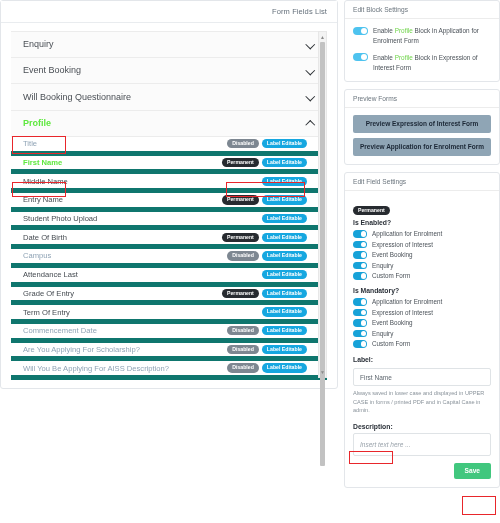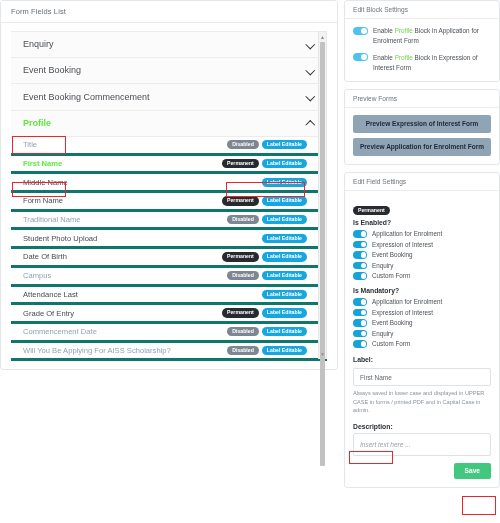--- a/index.html
+++ b/index.html
@@ -30,20 +30,21 @@
     border: 1px solid #e3e6ea;
     border-radius: 3px;
   }
   .card-head {
     padding: 6px 10px 6px 10px;
     font-size: 7.5px;
     color: #65707b;
     border-bottom: 1px solid #e9ecef;
     background: #ffffff;
     letter-spacing: .1px;
+    text-align: right;
   }
   .card-body { padding: 8px 10px 8px 10px; position: relative; }
 
   
   .accordion { border: 0; }
   .acc-item {
     border-bottom: 1px solid #ececec;
     height: 26.5px;
     display: flex;
     align-items: center;
@@ -75,21 +76,21 @@
     border-bottom: 1.5px solid #2b2f33;
     transform: rotate(45deg);
   }
   .chev.up::before {
     transform: rotate(-135deg);
     top: 3.5px;
   }
 
   
   .field-row {
-    border-bottom: 3px solid #0f766e;
+    border-bottom: 5px solid #0f766e;
     height: 18.7px;
     display: flex;
     align-items: center;
     justify-content: flex-end;
     padding: 0 20px 0 12px;
     background: #ffffff;
     position: relative;
   }
   .field-name {
     font-size: 7.6px;
@@ -288,21 +289,21 @@
         <div class="accordion" id="accordion-list">
             <div class="acc-item first">
               <span class="acc-label">Enquiry</span>
               <span class="chev"></span>
             </div>
             <div class="acc-item">
               <span class="acc-label">Event Booking</span>
               <span class="chev"></span>
             </div>
             <div class="acc-item">
-              <span class="acc-label">Event Booking Commencement</span>
+              <span class="acc-label">Will Booking Questionnaire</span>
               <span class="chev"></span>
             </div>
             <div class="acc-item">
               <span class="acc-label active">Profile</span>
               <span class="chev up"></span>
             </div>
           </div>
         <div id="field-list">
             <div class="field-row">
               <span class="field-name disabled">Title</span>
@@ -318,75 +319,81 @@
                 <span class="badge editable">Label Editable</span>
               </span>
             </div>
             <div class="field-row">
               <span class="field-name">Middle Name</span>
               <span class="badges">
                 <span class="badge editable">Label Editable</span>
               </span>
             </div>
             <div class="field-row">
-              <span class="field-name">Form Name</span>
+              <span class="field-name">Entry Name</span>
               <span class="badges">
                 <span class="badge permanent">Permanent</span>
                 <span class="badge editable">Label Editable</span>
               </span>
             </div>
             <div class="field-row">
-              <span class="field-name disabled">Traditional Name</span>
+              <span class="field-name">Student Photo Upload</span>
+              <span class="badges">
+                <span class="badge editable">Label Editable</span>
+              </span>
+            </div>
+            <div class="field-row">
+              <span class="field-name">Date Of Birth</span>
+              <span class="badges">
+                <span class="badge permanent">Permanent</span>
+                <span class="badge editable">Label Editable</span>
+              </span>
+            </div>
+            <div class="field-row">
+              <span class="field-name disabled">Campus</span>
               <span class="badges">
                 <span class="badge disabled">Disabled</span>
                 <span class="badge editable">Label Editable</span>
               </span>
             </div>
             <div class="field-row">
-              <span class="field-name">Student Photo Upload</span>
-              <span class="badges">
-                <span class="badge editable">Label Editable</span>
-              </span>
-            </div>
-            <div class="field-row">
-              <span class="field-name">Date Of Birth</span>
+              <span class="field-name">Attendance Last</span>
+              <span class="badges">
+                <span class="badge editable">Label Editable</span>
+              </span>
+            </div>
+            <div class="field-row">
+              <span class="field-name">Grade Of Entry</span>
               <span class="badges">
                 <span class="badge permanent">Permanent</span>
                 <span class="badge editable">Label Editable</span>
               </span>
             </div>
             <div class="field-row">
-              <span class="field-name disabled">Campus</span>
+              <span class="field-name">Term Of Entry</span>
+              <span class="badges">
+                <span class="badge editable">Label Editable</span>
+              </span>
+            </div>
+            <div class="field-row">
+              <span class="field-name disabled">Commencement Date</span>
               <span class="badges">
                 <span class="badge disabled">Disabled</span>
                 <span class="badge editable">Label Editable</span>
               </span>
             </div>
             <div class="field-row">
-              <span class="field-name">Attendance Last</span>
-              <span class="badges">
-                <span class="badge editable">Label Editable</span>
-              </span>
-            </div>
-            <div class="field-row">
-              <span class="field-name">Grade Of Entry</span>
-              <span class="badges">
-                <span class="badge permanent">Permanent</span>
-                <span class="badge editable">Label Editable</span>
-              </span>
-            </div>
-            <div class="field-row">
-              <span class="field-name disabled">Commencement Date</span>
+              <span class="field-name disabled">Are You Applying For Scholarship?</span>
               <span class="badges">
                 <span class="badge disabled">Disabled</span>
                 <span class="badge editable">Label Editable</span>
               </span>
             </div>
             <div class="field-row">
-              <span class="field-name disabled">Will You Be Applying For AISS Scholarship?</span>
+              <span class="field-name disabled">Will You Be Applying For AISS Description?</span>
               <span class="badges">
                 <span class="badge disabled">Disabled</span>
                 <span class="badge editable">Label Editable</span>
               </span>
             </div>
           </div>
 
         <div class="scroll-track">
           <div class="scroll-arrow top">▲</div>
           <div class="scroll-thumb"></div>

